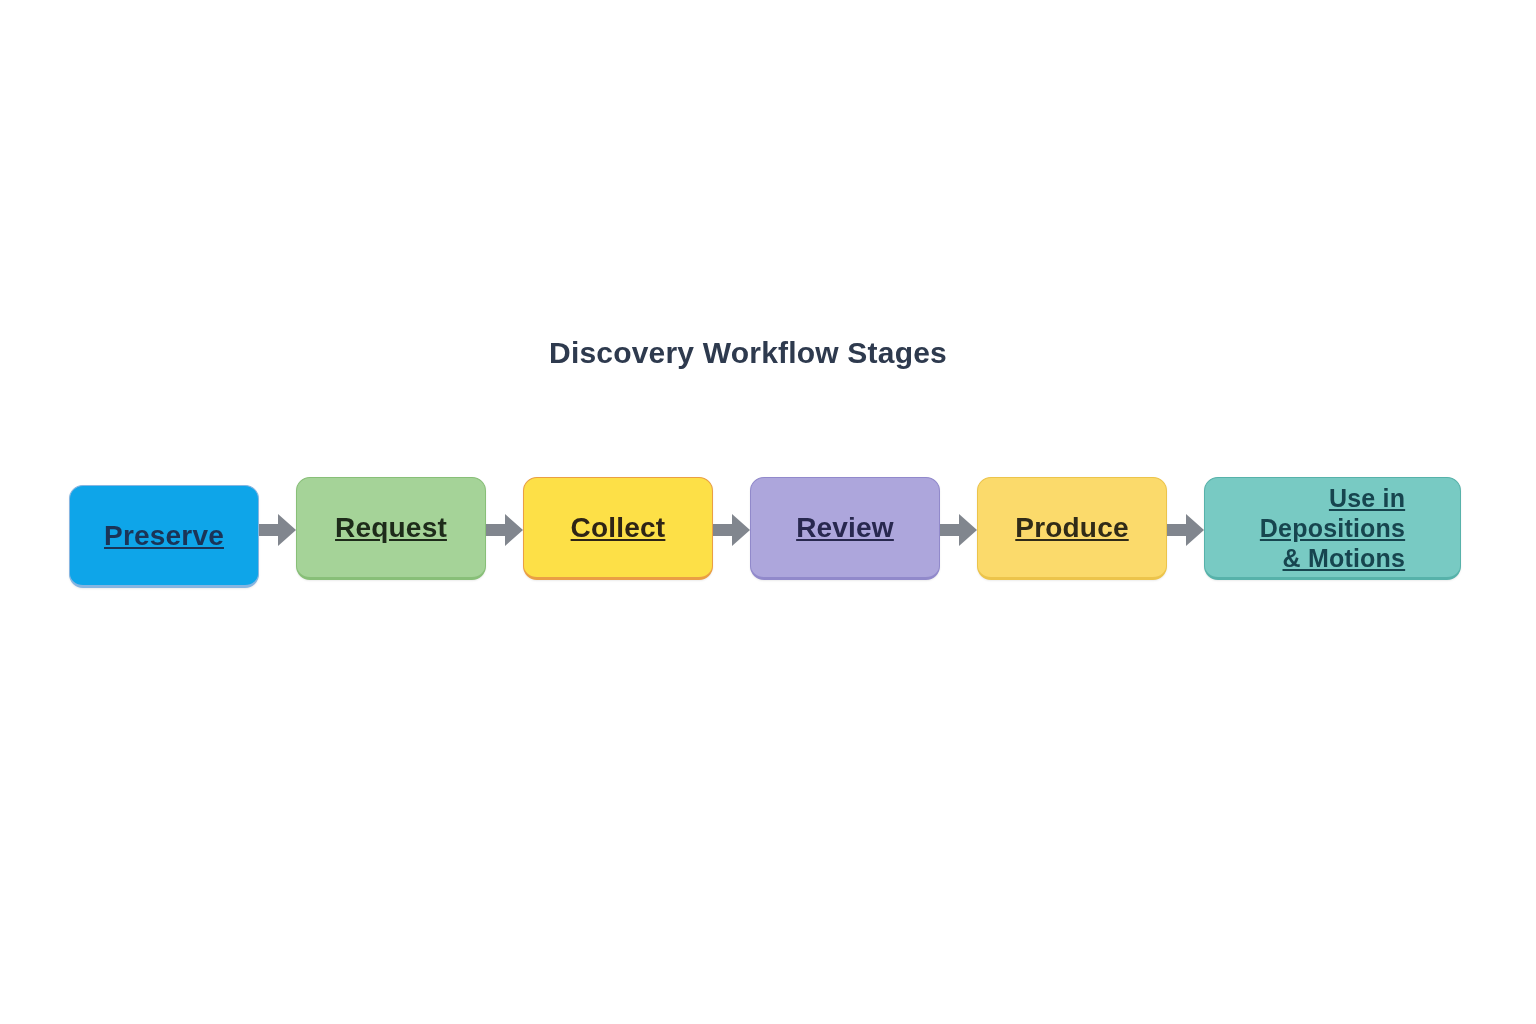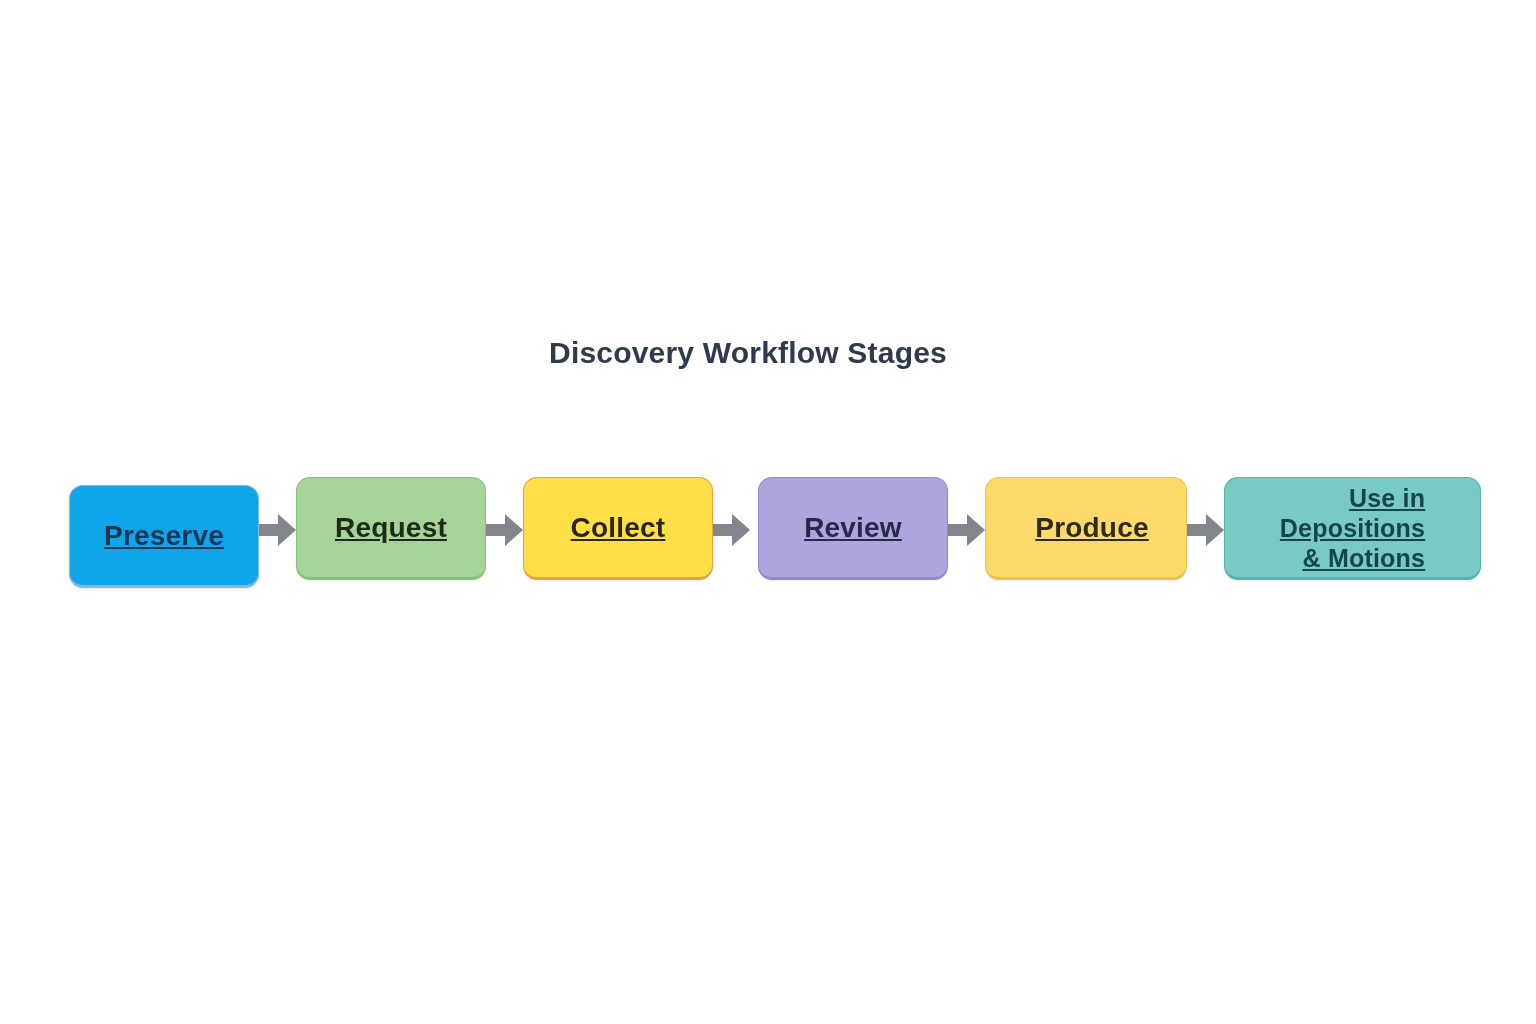--- a/index.html
+++ b/index.html
@@ -98,29 +98,29 @@
     </svg>
 
     <div class="stage" style="background: #fde047; border-color: rgb(234, 159, 68); color: rgb(46, 36, 22);">
       <span class="stage-label">Collect</span>
     </div>
 
     <svg class="arrow" viewBox="0 0 37 32" aria-hidden="true">
       <polygon points="0,10 19,10 19,0 37,16 19,32 19,22 0,22" fill="#81868e"></polygon>
     </svg>
 
-    <div class="stage" style="background: rgb(173, 166, 220); border-color: rgb(145, 137, 203); color: rgb(40, 40, 79); margin-left: 8px;">
+    <div class="stage" style="background: rgb(173, 166, 220); border-color: rgb(145, 137, 203); color: rgb(40, 40, 79);">
       <span class="stage-label">Review</span>
     </div>
 
     <svg class="arrow" viewBox="0 0 37 32" aria-hidden="true">
       <polygon points="0,10 19,10 19,0 37,16 19,32 19,22 0,22" fill="#81868e"></polygon>
     </svg>
 
-    <div class="stage" style="background: rgb(251, 218, 107); border-color: rgb(236, 196, 75); color: rgb(48, 43, 24); padding-left: 12px;">
+    <div class="stage" style="background: rgb(251, 218, 107); border-color: rgb(236, 196, 75); color: rgb(48, 43, 24);">
       <span class="stage-label">Produce</span>
     </div>
 
     <svg class="arrow" viewBox="0 0 37 32" aria-hidden="true">
       <polygon points="0,10 19,10 19,0 37,16 19,32 19,22 0,22" fill="#81868e"></polygon>
     </svg>
 
     <div class="stage stage-wide" style="background: rgb(120, 202, 195); border-color: rgb(87, 178, 170); color: rgb(23, 69, 79);">
       <span class="stage-label">Use in
 Depositions

